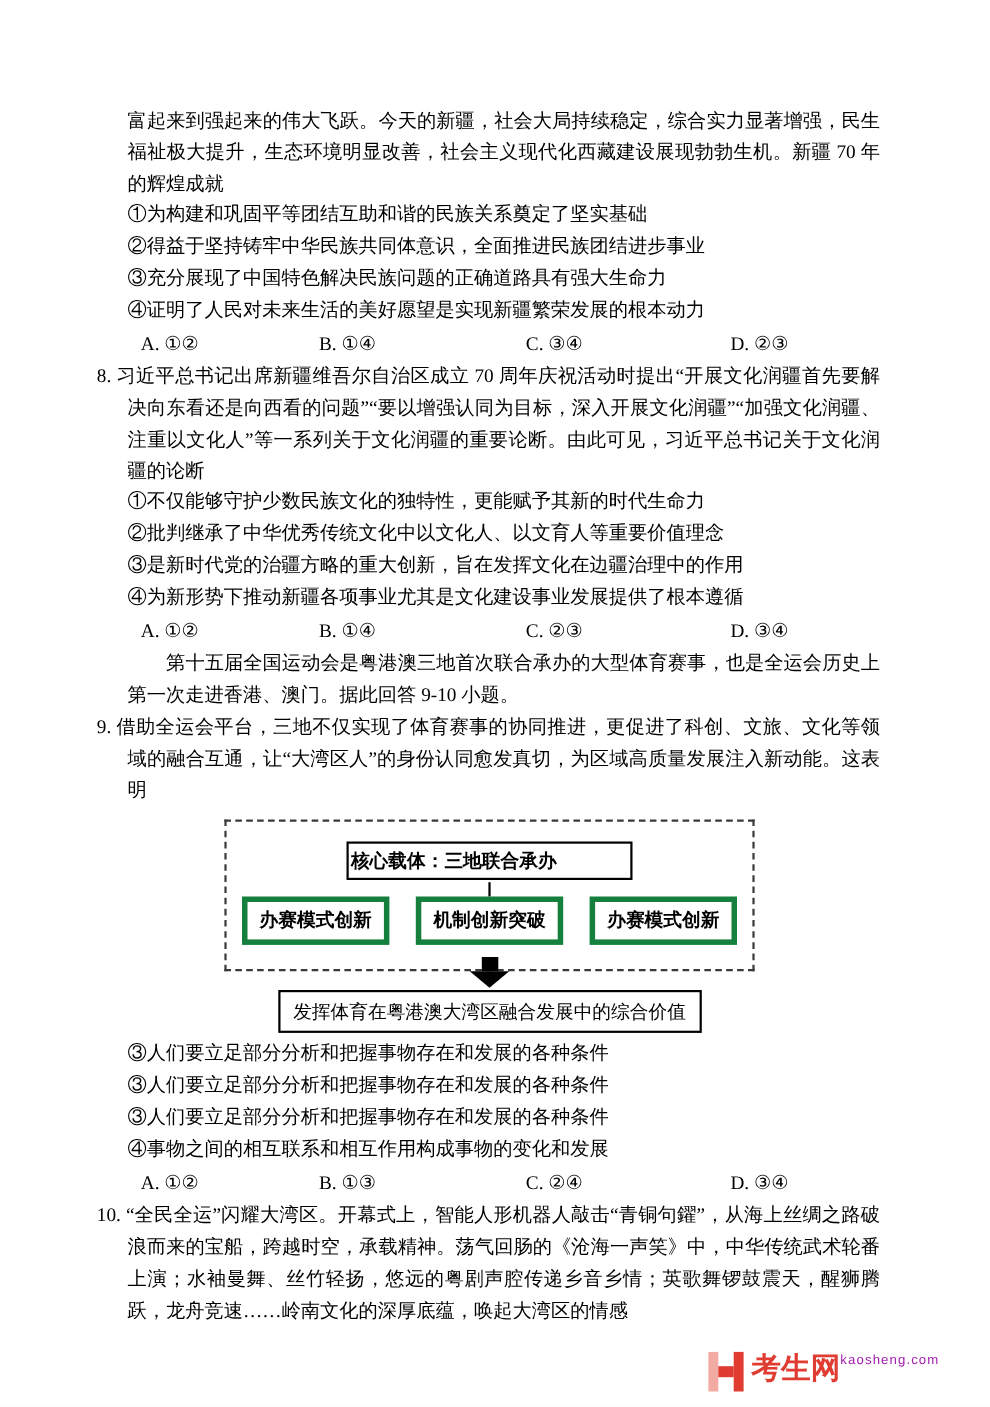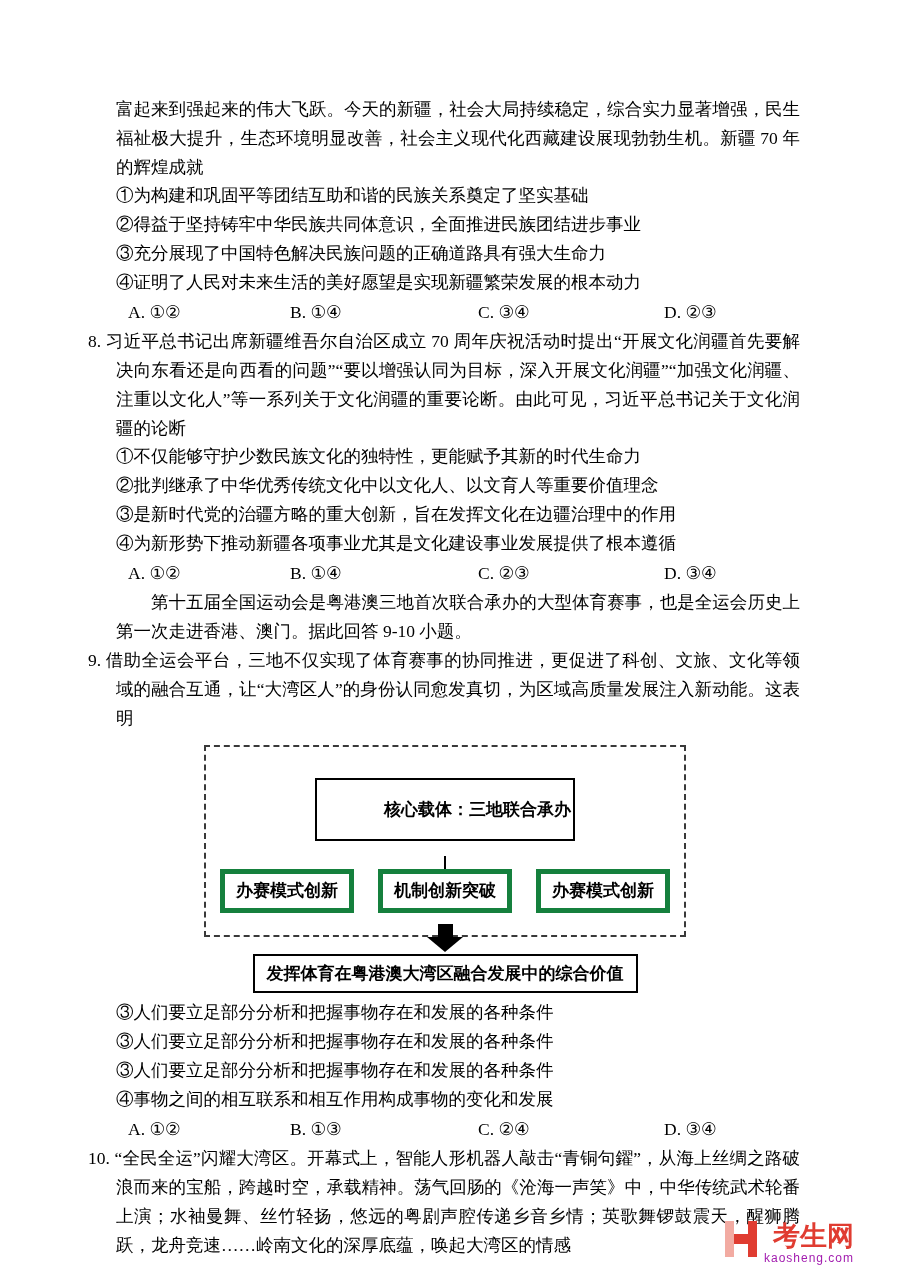--- a/index.html
+++ b/index.html
@@ -23,55 +23,55 @@
   .options { display:flex; padding-left:40px; }
   .options span:nth-child(1){ width:162px; }
   .options span:nth-child(2){ width:188px; }
   .options span:nth-child(3){ width:186px; }
   .options span:nth-child(4){ flex:1; }
 
   
   .diagram { width:482px; margin:12px 0 6px 116px; }
   .d-dashed { border:2px dashed #3a3a3a; padding:16px 14px 22px 14px; background:#fff; }
   .d-top {
-    width:252px; margin:15px auto;
+    width:252px; margin:2px auto;
     border:2px solid #000;
-    font-weight:bold; text-align:right;
-    padding:18px 2px; line-height:23px; font-size:17px;
+    font-weight:bold; text-align:left;
+    padding:4px 2px; line-height:23px; font-size:17px;
   }
   .d-stub { width:0; height:13px; border-left:2px solid #000; margin:0 auto; }
   .d-row { display:flex; justify-content:space-between; }
   .d-box {
     border:5px solid #15803d;
     font-weight:bold; text-align:center;
     padding:6px 11px; line-height:22px; font-size:17px;
   }
   .d-arrow { position:relative; z-index:2; margin:-13px auto 2px; width:36px; }
   .arrow-stem { width:15px; height:13px; background:#000; margin:0 auto; }
   .arrow-head {
     width:0; height:0; margin:0 auto;
     border-left:18px solid transparent;
     border-right:18px solid transparent;
     border-top:15px solid #000;
   }
   .d-bottom {
     border:2px solid #000;
-    font-weight:bold; text-align:left;
+    font-weight:normal; text-align:left;
     width:max-content; max-width:470px;
     margin:2px auto 0; padding:5px 12px;
     line-height:25px; font-size:17px;
   }
 
   
   .logo { position:absolute; right:46px; bottom:14px; display:flex; align-items:flex-start; gap:7px; }
   .logo-icon { width:32px; height:36px; position:relative; }
   .logo-icon .bar-l { position:absolute; left:0; top:0; width:9px; height:36px; background:#f2aba2; }
   .logo-icon .bar-r { position:absolute; right:0; top:0; width:9px; height:36px; background:#e03c31; }
   .logo-icon .bridge { position:absolute; left:9px; top:13px; width:14px; height:10px; background:#e03c31; }
-  .logo-text { display:flex; flex-direction:column;align-items:flex-end; }
+  .logo-text { display:flex; flex-direction:row; }
   .logo-text .name {
     color:#e03c31; font-weight:bold; font-size:27px; line-height:30px;
     font-family:"Liberation Sans","DejaVu Sans",sans-serif;
   }
   .logo-text .url {
     color:#a21caf; font-size:12px; line-height:14px; letter-spacing:1px;
     font-family:"Liberation Sans","DejaVu Sans",sans-serif;
   }
 </style>
 </head>

